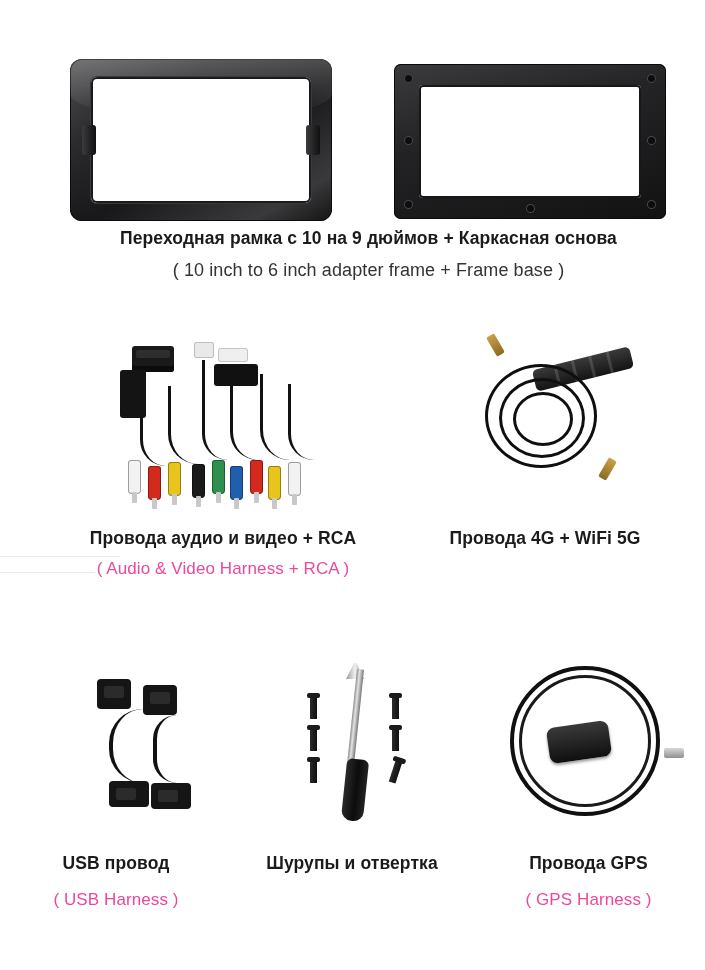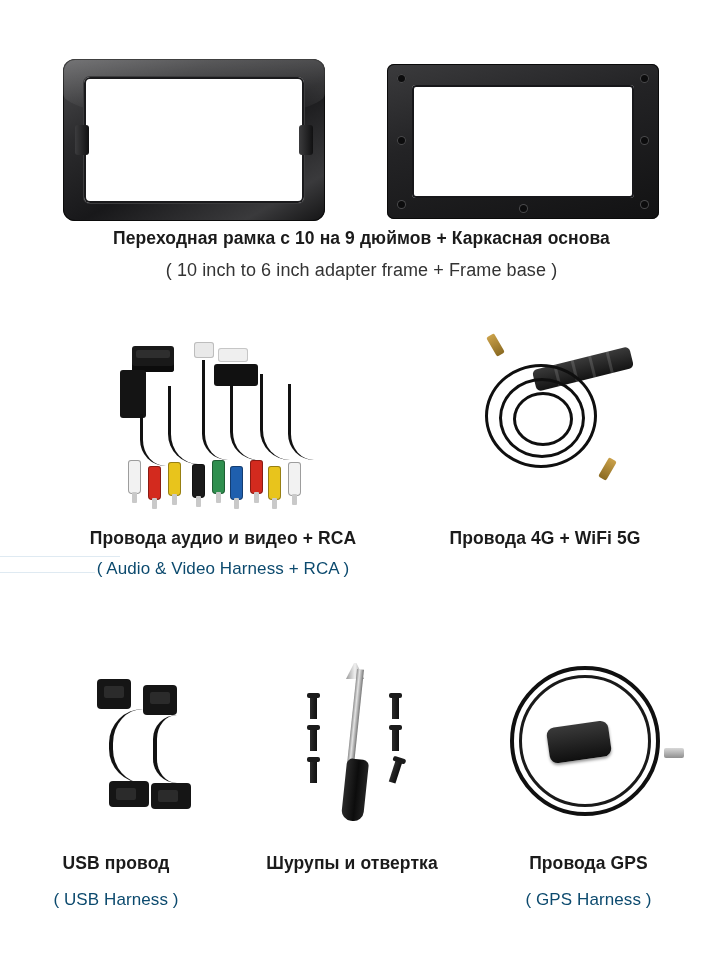--- a/index.html
+++ b/index.html
@@ -36,30 +36,30 @@
   .caption .ru {
     font-size: 17.5px;
     font-weight: bold;
     color: #1b1b1b;
     letter-spacing: 0.1px;
     white-space: nowrap;
   }
   .caption .en {
     font-size: 17px;
     font-weight: normal;
-    color: #0c4a6e;
+    color: #ec4899;
     letter-spacing: 0.1px;
     white-space: nowrap;
   }
 
   
   .row1 {
     position: absolute;
     top: 28px;
-    left: 9px;
+    left: 16px;
     width: 632px;
     height: 175px;
   }
 
   
   .frame-a {
     position: absolute;
     left: 54px;
     top: 31px;
     width: 262px;

